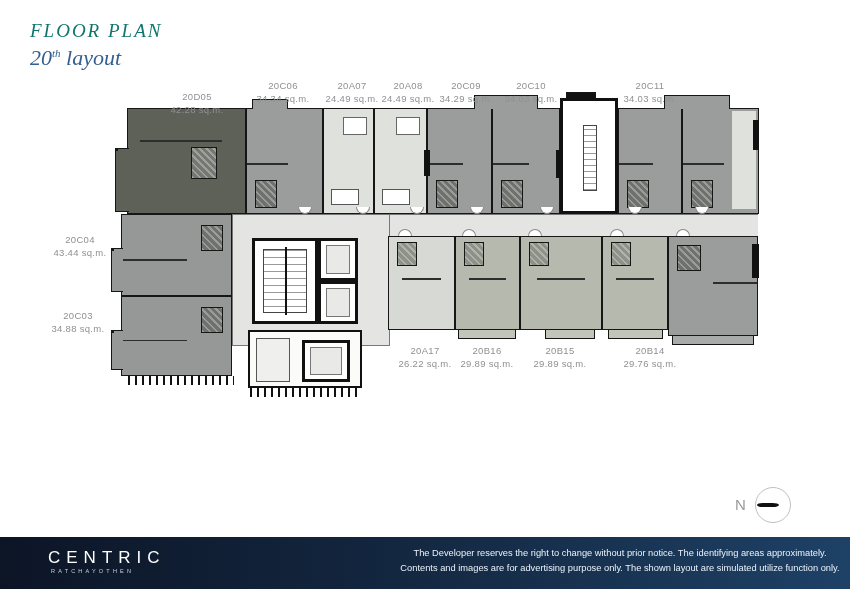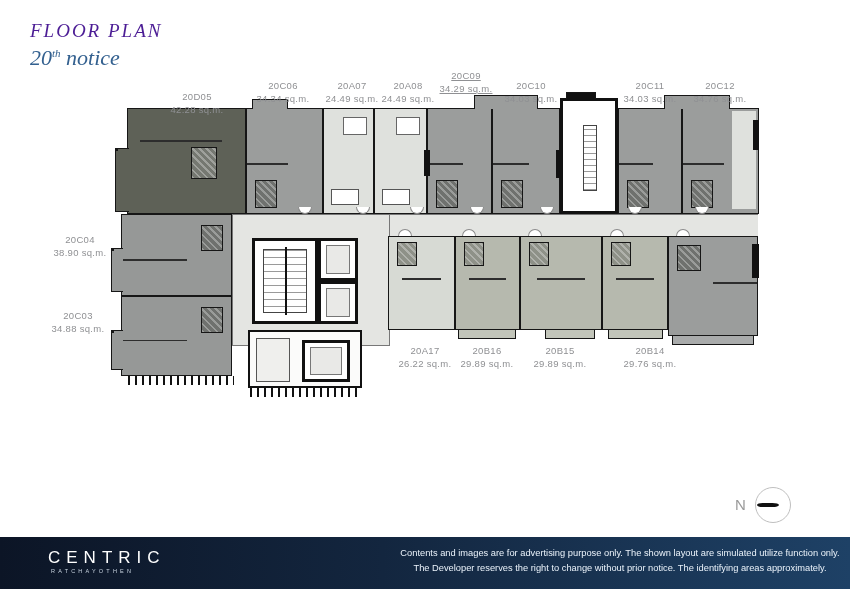--- a/index.html
+++ b/index.html
@@ -1,21 +1,21 @@
 <!DOCTYPE html>
 <html><head>
 <meta charset="utf-8">
 <style>
   html,body{margin:0;padding:0;}
   body{width:850px;height:589px;position:relative;background:#ffffff;overflow:hidden;
        font-family:"Liberation Sans",sans-serif;}
   
   .hdr{position:absolute;left:30px;top:20px;}
   .hdr .t1{font-family:"Liberation Serif",serif;font-style:italic;font-size:19px;
-           letter-spacing:2px;color:#4c1d95;}
+           letter-spacing:2px;color:#0f766e;}
   .hdr .t2{font-family:"Liberation Serif",serif;font-style:italic;font-size:22px;
            color:#33608f;margin-top:3px;}
   .hdr .t2 sup{font-size:11px;margin-top:8px;}
   
   .plan{position:absolute;left:0;top:0;width:850px;height:520px;}
   .corr{position:absolute;background:#e4e5e2;border-top:1px solid #777;border-bottom:1px solid #777;}
   .unit{position:absolute;box-sizing:border-box;border:1.6px solid #161616;}
   .dark{background:#5e6157;}
   .gray{background:#9b9d9c;}
   .pale{background:#dfe1dd;}
@@ -75,21 +75,21 @@
   .brand{position:absolute;left:48px;top:11px;color:#ffffff;font-size:17px;letter-spacing:6px;}
   .brandsub{position:absolute;left:51px;top:31px;color:#c9d4e0;font-size:5.5px;letter-spacing:3.2px;}
   .disc{position:absolute;right:8px;top:9px;width:444px;text-align:center;color:#eaf2fa;
       font-size:9.3px;line-height:1.6;}
 </style>
 </head>
 <body>
 
 <div class="hdr">
   <div class="t1">FLOOR PLAN</div>
-  <div class="t2"><span>20</span><sup>th</sup><span> notice</span></div>
+  <div class="t2"><span>20</span><sup>th</sup><span> layout</span></div>
 </div>
 
 <div class="plan">
 
   <div class="corr" style="left:230px;top:214px;width:528px;height:22px;"></div>
   <div class="corr" style="left:232px;top:214px;width:156px;height:130px;border:1px solid #777;"></div>
 
   <div class="unit dark d05" style="left:127px;top:108px;width:119px;height:106px;"></div>
   <div class="unit dark" style="left:115px;top:148px;width:14px;height:64px;border-right:none;"></div>
   <div class="unit gray gtop" style="left:246px;top:108px;width:77px;height:106px;"></div>
@@ -171,40 +171,36 @@
     <div>34.34 sq.m.</div>
   </div>
   <div class="ulabel" style="left:310px;top:79px;">
     <div>20A07</div>
     <div>24.49 sq.m.</div>
   </div>
   <div class="ulabel" style="left:366px;top:79px;">
     <div>20A08</div>
     <div>24.49 sq.m.</div>
   </div>
-  <div class="ulabel" style="left:424px;top:69px;text-decoration:underline;">
+  <div class="ulabel" style="left:424px;top:79px;">
     <div>20C09</div>
     <div>34.29 sq.m.</div>
   </div>
   <div class="ulabel" style="left:489px;top:79px;">
     <div>20C10</div>
     <div>34.03 sq.m.</div>
   </div>
   <div class="ulabel" style="left:608px;top:79px;">
     <div>20C11</div>
     <div>34.03 sq.m.</div>
   </div>
-  <div class="ulabel" style="left:678px;top:79px;">
-    <div>20C12</div>
-    <div>34.76 sq.m.</div>
-  </div>
 
   <div class="ulabel" style="left:38px;top:233px;">
     <div>20C04</div>
-    <div>38.90 sq.m.</div>
+    <div>43.44 sq.m.</div>
   </div>
   <div class="ulabel" style="left:36px;top:309px;">
     <div>20C03</div>
     <div>34.88 sq.m.</div>
   </div>
 
   <div class="ulabel" style="left:383px;top:344px;">
     <div>20A17</div>
     <div>26.22 sq.m.</div>
   </div>
@@ -225,16 +221,16 @@
 <div class="compass">
   <span class="n">N</span>
   <span class="ring"></span>
   <span class="needle"></span>
 </div>
 
 <div class="footer">
   <div class="brand">CENTRIC</div>
   <div class="brandsub">RATCHAYOTHEN</div>
   <div class="disc">
+    <div>The Developer reserves the right to change without prior notice. The identifying areas approximately.</div>
     <div>Contents and images are for advertising purpose only. The shown layout are simulated utilize function only.</div>
-    <div>The Developer reserves the right to change without prior notice. The identifying areas approximately.</div>
   </div>
 </div>
 
 </body></html>

